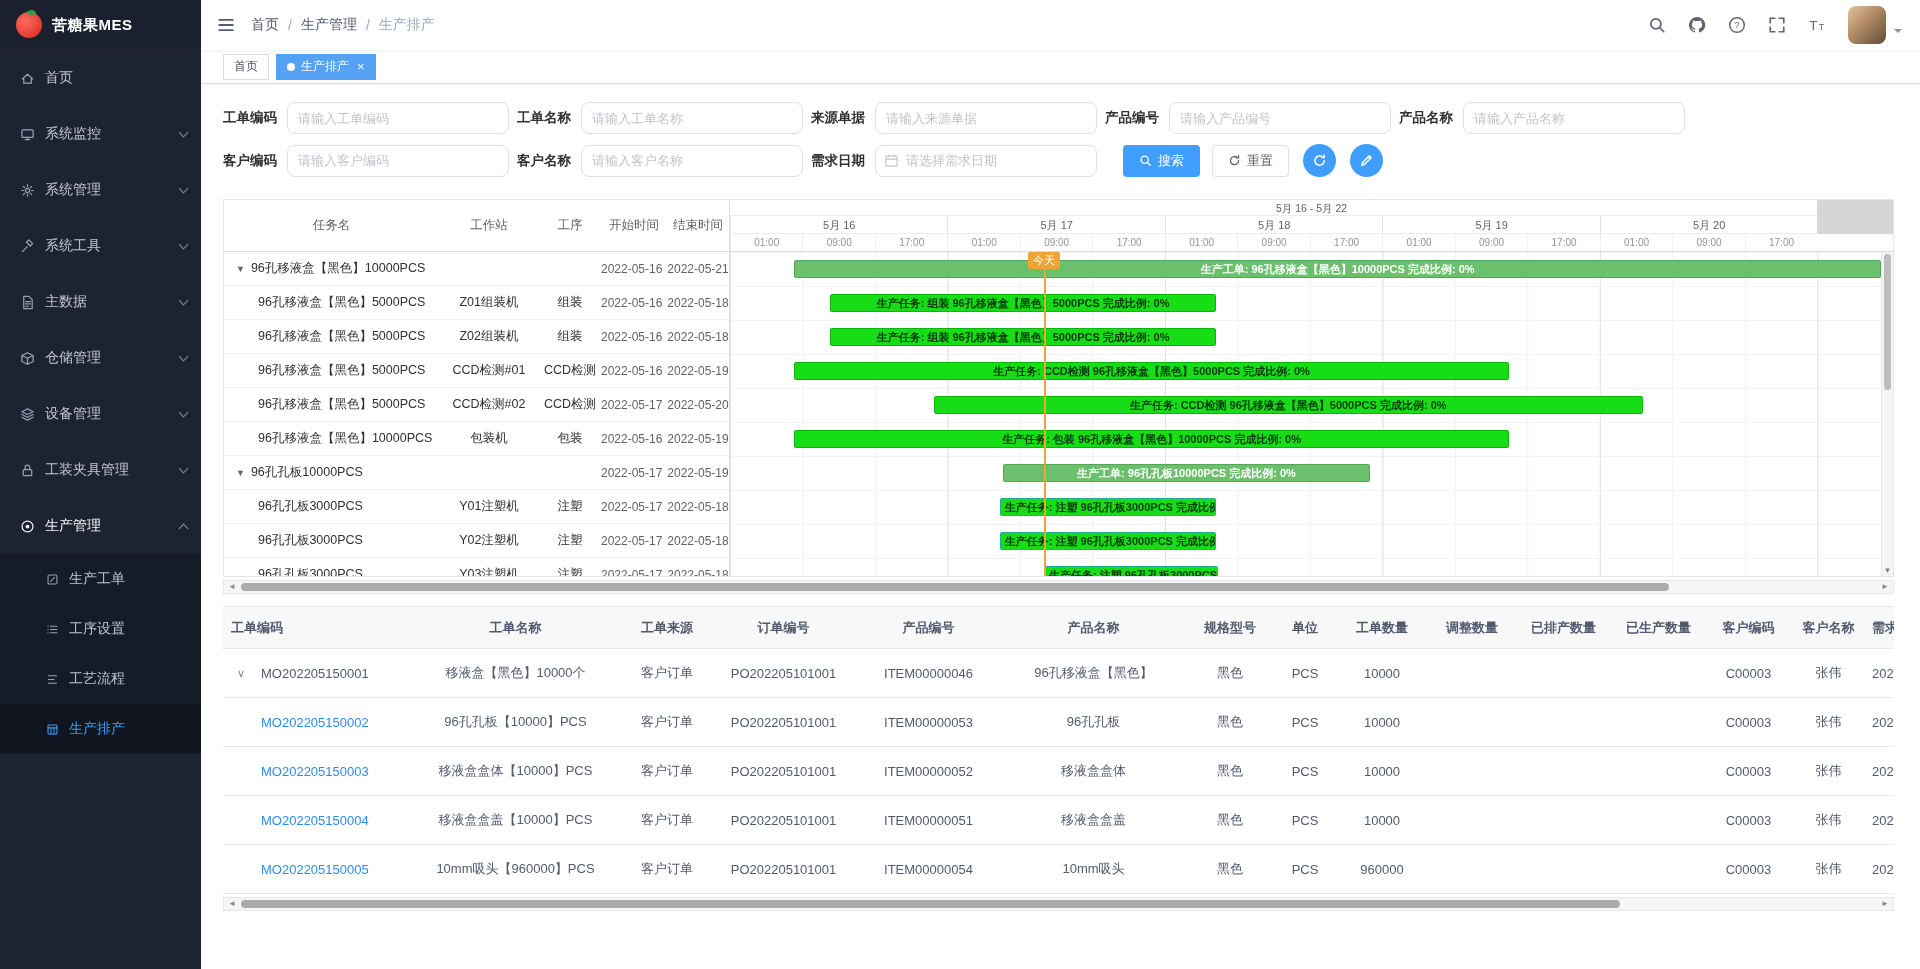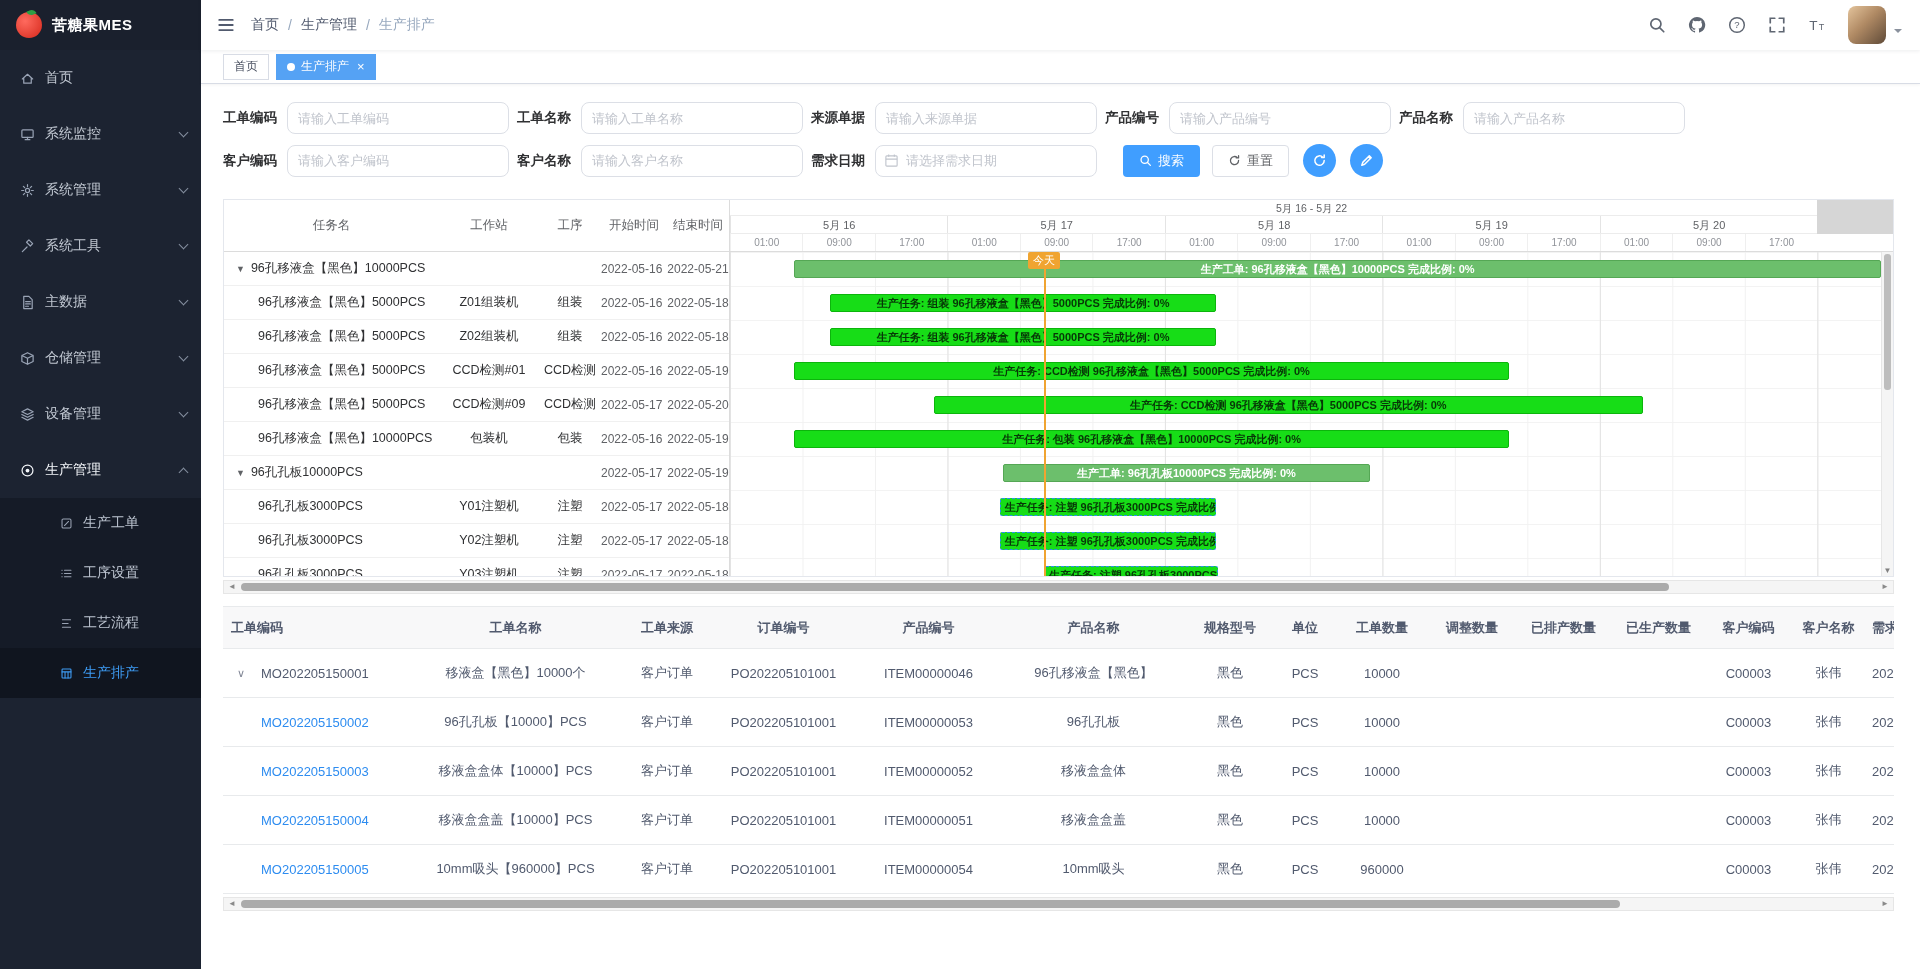--- a/index.html
+++ b/index.html
@@ -13,21 +13,21 @@
 .logo-tx{color:#fff;font-size:15px;font-weight:bold;letter-spacing:.5px;white-space:nowrap}
 .mi{height:56px;display:flex;align-items:center;padding:0 14px 0 20px;gap:10px;color:#c0c7d1;font-size:14px;cursor:pointer}
 .mi .mil{flex:1;white-space:nowrap;overflow:hidden}
 .mic{width:15px;height:15px;stroke:#99a3b5;fill:none;stroke-width:1.3;stroke-linecap:round;stroke-linejoin:round;flex-shrink:0}
 .mic .f{fill:#99a3b5;stroke:none}
 .chev{width:7px;height:7px;border-right:1.5px solid #858f9f;border-bottom:1.5px solid #858f9f;transform:rotate(45deg);margin-top:-4px;flex-shrink:0}
 .mi.open .chev{transform:rotate(-135deg);margin-top:5px}
 .mi.open{color:#f2f5f9}
 .mi.open .mic{stroke:#f2f5f9}.mi.open .mic .f{fill:#f2f5f9}
 .sub{background:#151b27}
-.smi{height:50px;display:flex;align-items:center;padding-left:60px;gap:10px;color:#bdc5d1;font-size:14px;cursor:pointer;white-space:nowrap}
+.smi{height:50px;display:flex;align-items:center;padding-left:46px;gap:10px;color:#bdc5d1;font-size:14px;cursor:pointer;white-space:nowrap}
 .smic{width:13px;height:13px;stroke:#9aa3b3;fill:none;stroke-width:1.3;stroke-linecap:round;stroke-linejoin:round;flex-shrink:0}
 .smi.active{background:#10151f;color:#3e9df6}
 .smi.active .smic{stroke:#3e9df6}
 
 .main{flex:1;display:flex;flex-direction:column;height:100%;min-width:0}
 .topbar{height:50px;display:flex;align-items:center;padding:0 18px 0 16px;box-shadow:0 1px 4px rgba(0,21,41,.08);position:relative;z-index:3;background:#fff}
 .hamb{cursor:pointer;display:flex}
 .hamb svg{width:18px;height:18px;stroke:#515a6e;stroke-width:1.6;stroke-linecap:round}
 .crumbs{margin-left:16px;font-size:14px;color:#515a6e;display:flex;gap:9px;align-items:center}
 .cs{color:#97a8be}
@@ -163,20 +163,28 @@
       <span class="mil">仓储管理</span>
       <i class="chev"></i>
     </div>
     <div class="mi">
       <svg class="mic" viewBox="0 0 16 16">
           <path d="M8 2 14 5 8 8 2 5l6-3zM2 8l6 3 6-3M2 11l6 3 6-3"></path>
         </svg>
       <span class="mil">设备管理</span>
       <i class="chev"></i>
     </div>
+    <div class="mi">
+      <svg class="mic" viewBox="0 0 16 16">
+          <rect x="3.5" y="7" width="9" height="6.5" rx="1"></rect>
+          <path d="M5.5 7V4.8a2.5 2.5 0 0 1 5 0V7"></path>
+        </svg>
+      <span class="mil">工装夹具管理</span>
+      <i class="chev"></i>
+    </div>
     <div class="mi open">
       <svg class="mic" viewBox="0 0 16 16">
           <circle cx="8" cy="8" r="5.8"></circle>
           <circle class="f" cx="8" cy="8" r="2"></circle>
         </svg>
       <span class="mil">生产管理</span>
       <i class="chev"></i>
     </div>
     <div class="sub">
       <div class="smi">
@@ -368,21 +376,21 @@
               </span>
               <span class="gsta">CCD检测#01</span>
               <span class="gproc">CCD检测</span>
               <span class="gstart">2022-05-16</span>
               <span class="gend">2022-05-19</span>
             </div>
           <div class="glrow">
               <span class="gtask">
                 <span>96孔移液盒【黑色】5000PCS</span>
               </span>
-              <span class="gsta">CCD检测#09</span>
+              <span class="gsta">CCD检测#02</span>
               <span class="gproc">CCD检测</span>
               <span class="gstart">2022-05-17</span>
               <span class="gend">2022-05-20</span>
             </div>
           <div class="glrow">
               <span class="gtask">
                 <span>96孔移液盒【黑色】10000PCS</span>
               </span>
               <span class="gsta">包装机</span>
               <span class="gproc">包装</span>

